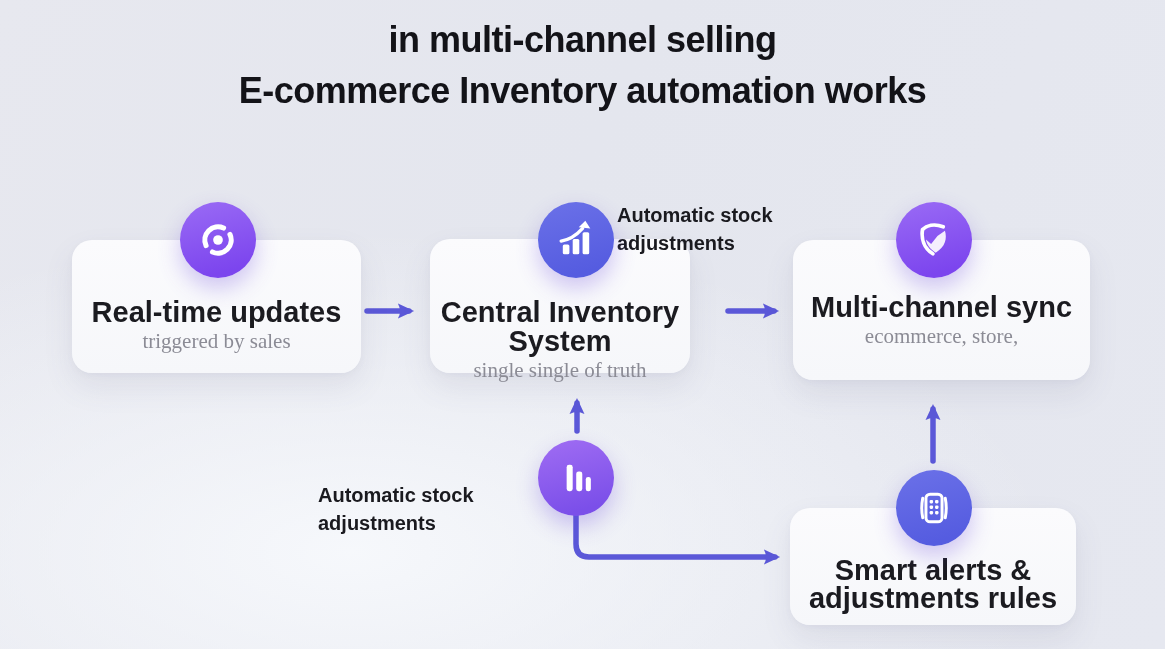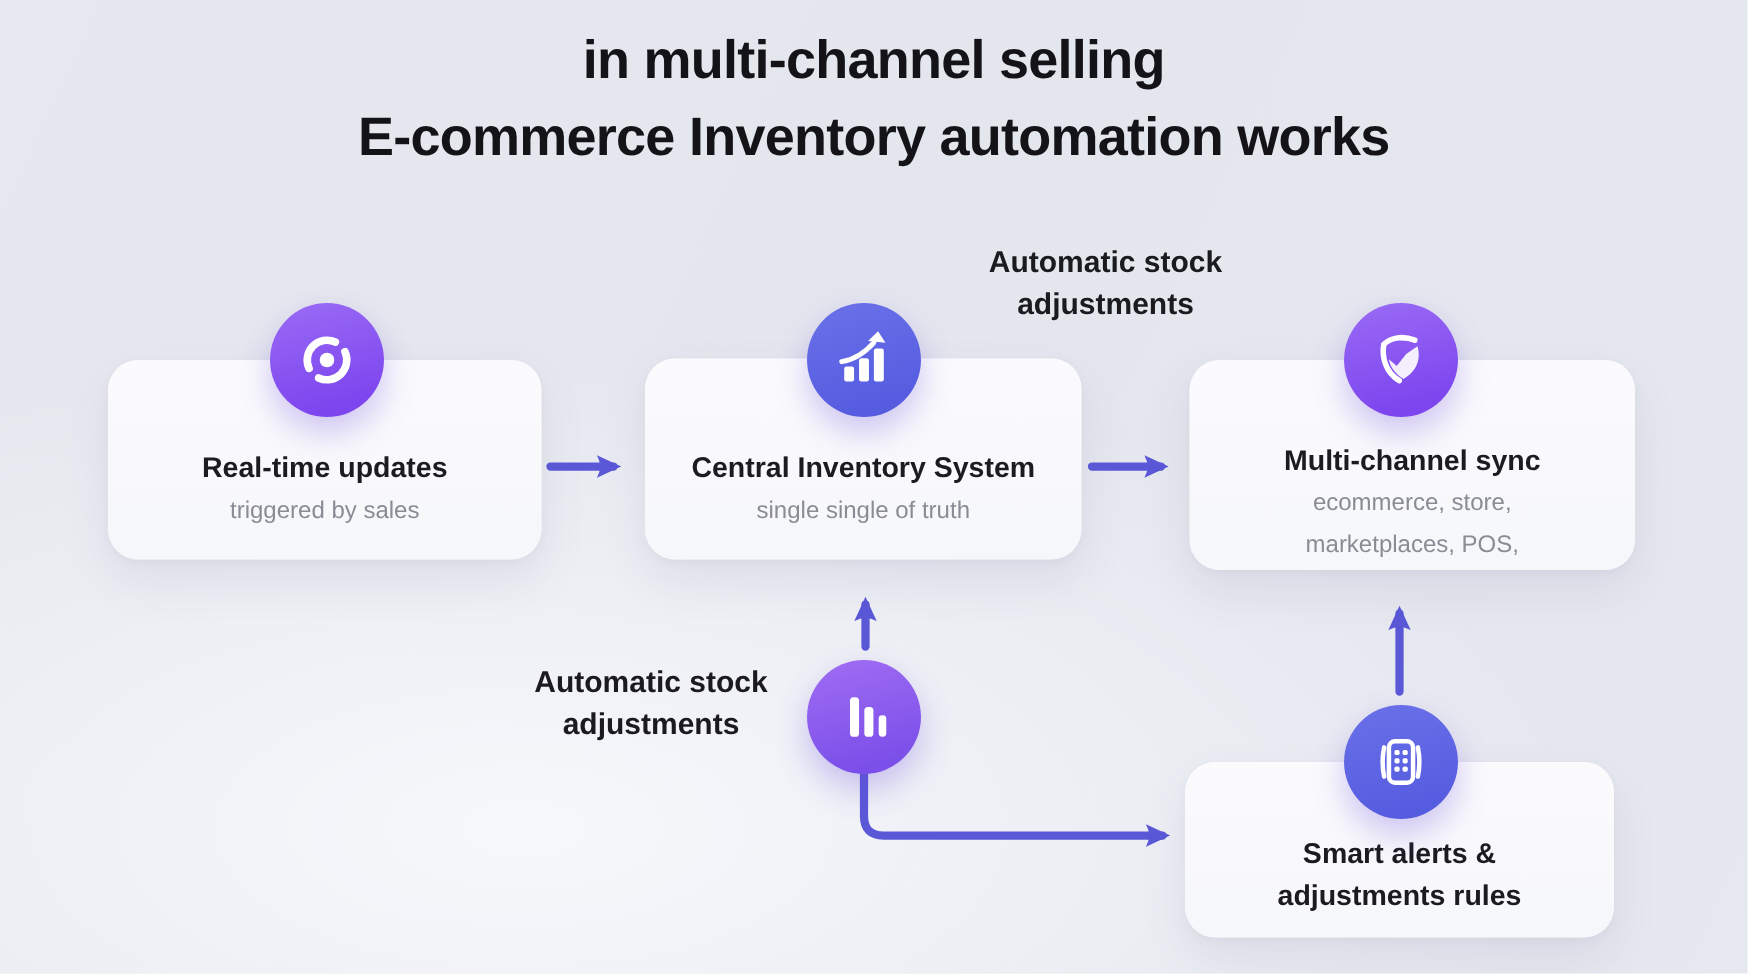--- a/index.html
+++ b/index.html
@@ -23,34 +23,34 @@
   }
 
   
   .card {
     position: absolute;
     background: linear-gradient(180deg, #fbfbfd 0%, #f6f7fa 100%);
     border-radius: 20px;
     box-shadow: 0 14px 30px rgba(90,90,130,0.10), 0 2px 6px rgba(90,90,130,0.05);
     text-align: center;
   }
-  .card-title { color: #1b1b20; font-size: 19px; font-weight: 700; line-height: 29px; }
-  .card-sub   { color: #8b8b95; font-size: 16px; font-weight: 400; line-height: 28px; }
+  .card-title { color: #1b1b20; font-size: 29px; font-weight: 700; line-height: 29px; }
+  .card-sub   { color: #8b8b95; font-size: 21px; font-weight: 400; line-height: 28px; font-family: Liberation Serif, serif; }
 
   #card-realtime     { left: 72px;  top: 240px; width: 289px; height: 133px; padding-top: 58px; }
-  #card-central      { left: 430px; top: 239px; width: 291px; height: 134px; padding-top: 59px; text-align: center; }
+  #card-central      { left: 430px; top: 239px; width: 260px; height: 134px; padding-top: 59px; text-align: center; }
   #card-multichannel { left: 793px; top: 240px; width: 297px; height: 140px; padding-top: 53px; text-align: center; }
   #card-alerts       { left: 790px; top: 508px; width: 286px; height: 117px; padding-top: 48px; }
   #card-multichannel .card-sub { line-height: 28px; }
   #card-alerts .card-title { line-height: 28px; }
 
   
   .note {
-    position: absolute; text-align: center;
-    color: #1a1a1f; font-size: 20px; font-weight: 600; line-height: 28px;
+    position: absolute; 
+    color: #1a1a1f; font-size: 20px; font-weight: 600; line-height: 28px; margin-top: 40px;
   }
   #note-top    { left: 617px; top: 161px; width: 240px; }
   #note-bottom { left: 318px; top: 441px; width: 232px; }
 
   
   .badge {
     position: absolute; width: 76px; height: 76px; border-radius: 50%;
     display: flex; align-items: center; justify-content: center;
     box-shadow: 0 10px 22px rgba(104,70,220,0.30);
   }
@@ -98,21 +98,20 @@
   </div>
 
   <div class="card" id="card-central">
     <div class="card-title">Central Inventory System</div>
     <div class="card-sub">single single of truth</div>
   </div>
 
   <div class="card" id="card-multichannel">
     <div class="card-title">Multi-channel sync</div>
     <div class="card-sub">ecommerce, store,</div>
-    <div class="card-sub">marketplaces, POS,</div>
   </div>
 
   <div class="card" id="card-alerts">
     <div class="card-title">Smart alerts &amp;</div>
     <div class="card-title">adjustments rules</div>
   </div>
 
   <div class="note" id="note-top">
     <div>Automatic stock</div>
     <div>adjustments</div>

